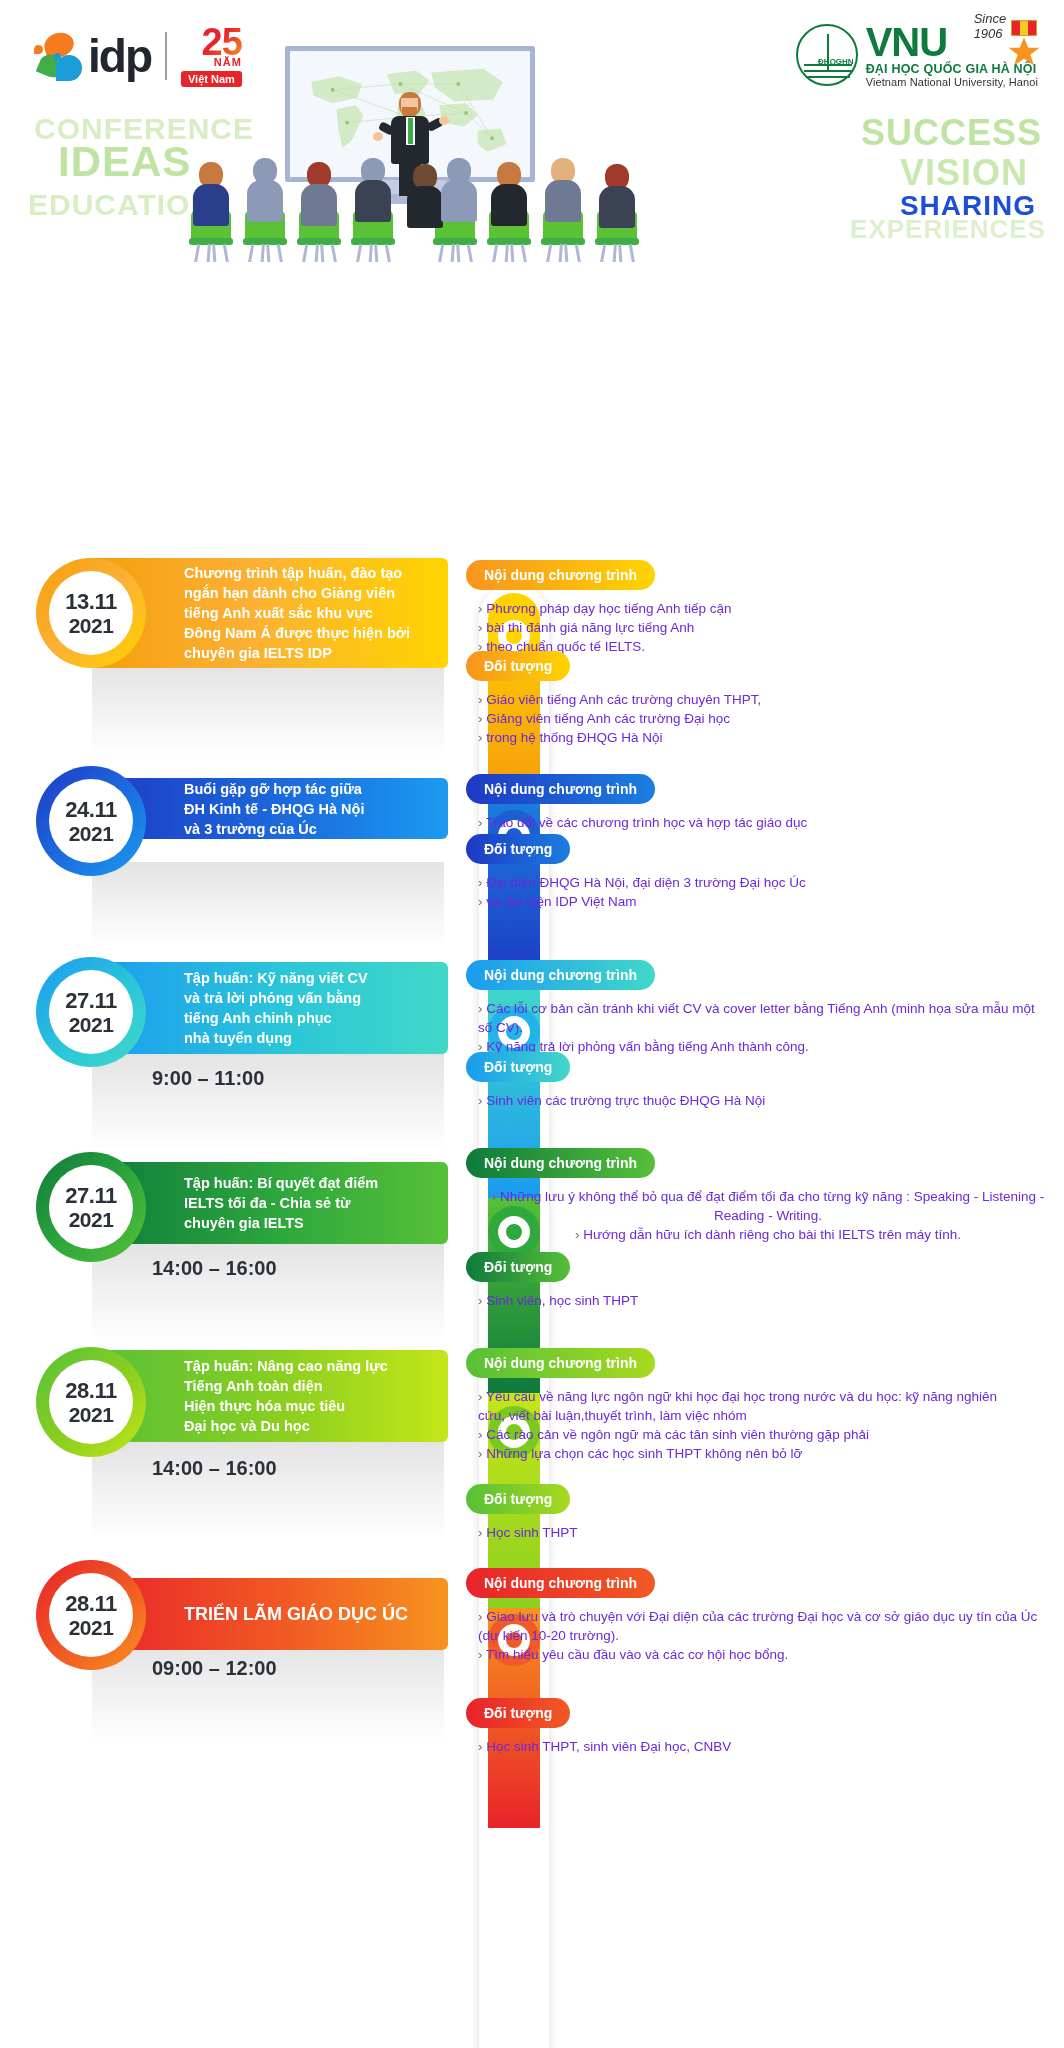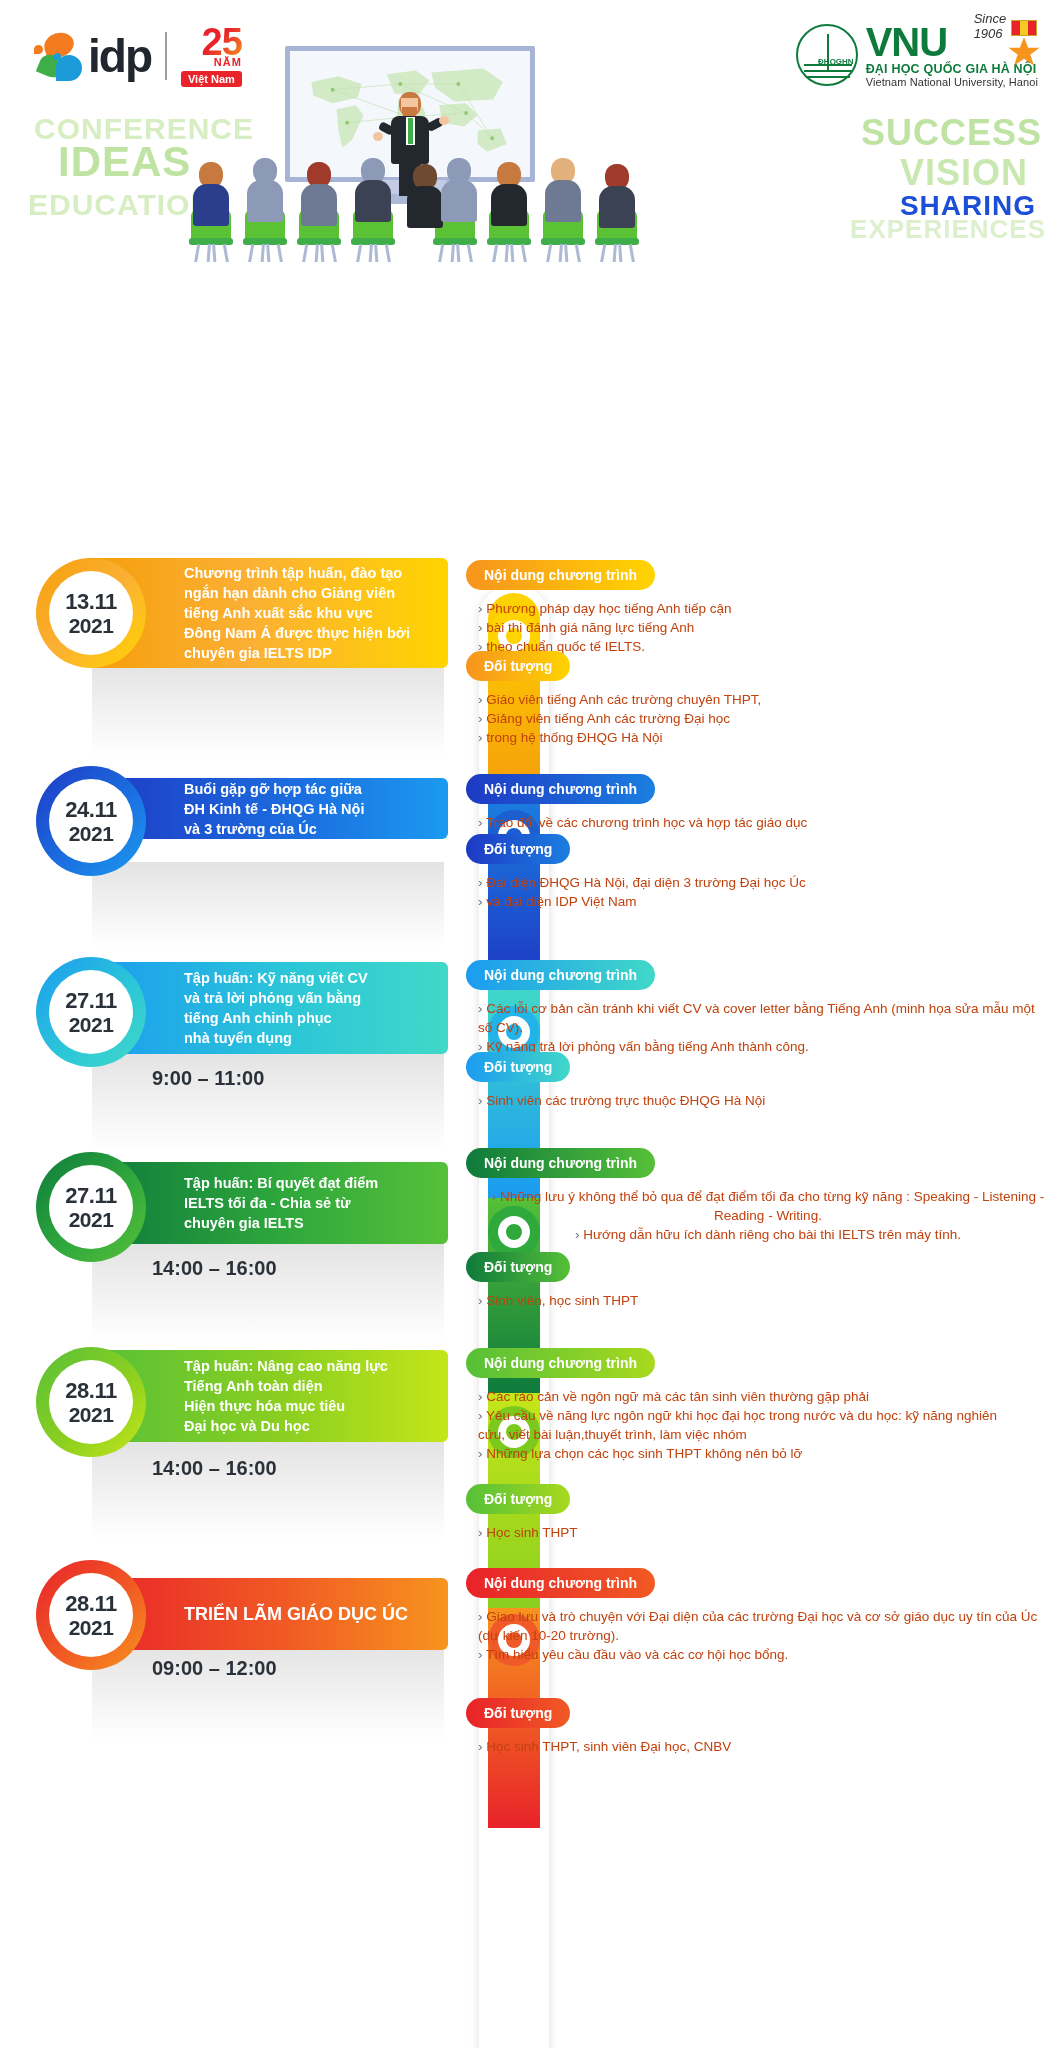--- a/index.html
+++ b/index.html
@@ -119,21 +119,21 @@
   .datebub .inner { width: 84px; height: 84px; border-radius:50%; background:#fff;
      display:flex; flex-direction:column; align-items:center; justify-content:center; }
   .d-day { font-size: 22px; font-weight: 800; color:#2B3139; line-height: 24px; letter-spacing:-.5px;}
   .d-year{ font-size: 21px; font-weight: 800; color:#2B3139; line-height: 23px; letter-spacing:-.5px;}
   .timelbl { position:absolute; left: 152px; font-size: 20px; font-weight: 700; color:#2B3139; }
 
   
   .rcol { position:absolute; left: 466px; width: 590px; }
   .pill { display:inline-block; color:#fff; font-size: 14px; font-weight: 700;
      padding: 7px 18px; border-radius: 16px; }
-  .rtext { font-size: 13.5px; color:#c2410c; line-height: 19px; margin: 9px 0 0 12px; }
+  .rtext { font-size: 13.5px; color:#6d28d9; line-height: 19px; margin: 9px 0 0 12px; }
   .rtext .li { display:block; }
   .rtext .li::before { content: "› "; color:#6b7078; }
   .rblock { position:absolute; }
 </style>
 </head>
 <body>
 
 <div class="page">
 
   <div class="header">
@@ -516,22 +516,22 @@
           <div class="d-day">28.11</div>
           <div class="d-year">2021</div>
         </div>
       </div>
       <div class="timelbl" style="top:1195px;">14:00 – 16:00</div>
 
       <div class="rcol">
         <div class="rblock" style="top:1086px;">
           <div class="pill" style="background:linear-gradient(90deg,#56C038,#A8D91E);">Nội dung chương trình</div>
           <div class="rtext" style="width:545px;">
+            <span class="li">Yêu cầu về năng lực ngôn ngữ khi học đại học trong nước và du học: kỹ năng nghiên cứu, viết bài luận,thuyết trình, làm việc nhóm</span>
             <span class="li">Các rào cản về ngôn ngữ mà các tân sinh viên thường gặp phải</span>
-            <span class="li">Yêu cầu về năng lực ngôn ngữ khi học đại học trong nước và du học: kỹ năng nghiên cứu, viết bài luận,thuyết trình, làm việc nhóm</span>
             <span class="li">Những lựa chọn các học sinh THPT không nên bỏ lỡ</span>
           </div>
         </div>
         <div class="rblock" style="top:1222px;">
           <div class="pill" style="background:linear-gradient(90deg,#56C038,#A8D91E);">Đối tượng</div>
           <div class="rtext">
             <span class="li" style="display:block">Học sinh THPT</span>
           </div>
         </div>
       </div>

